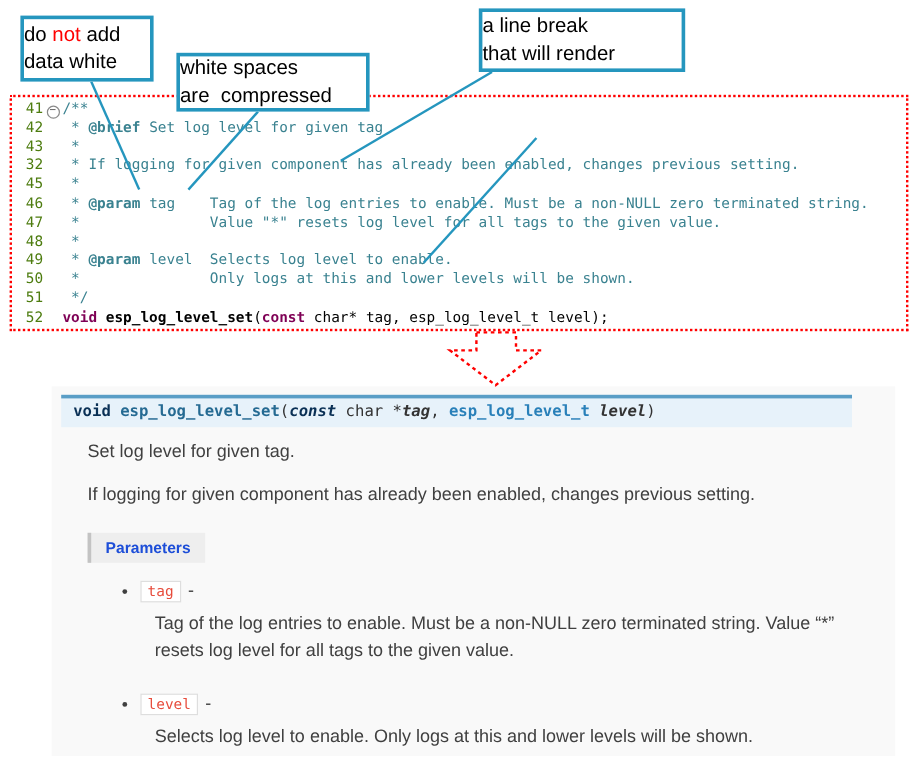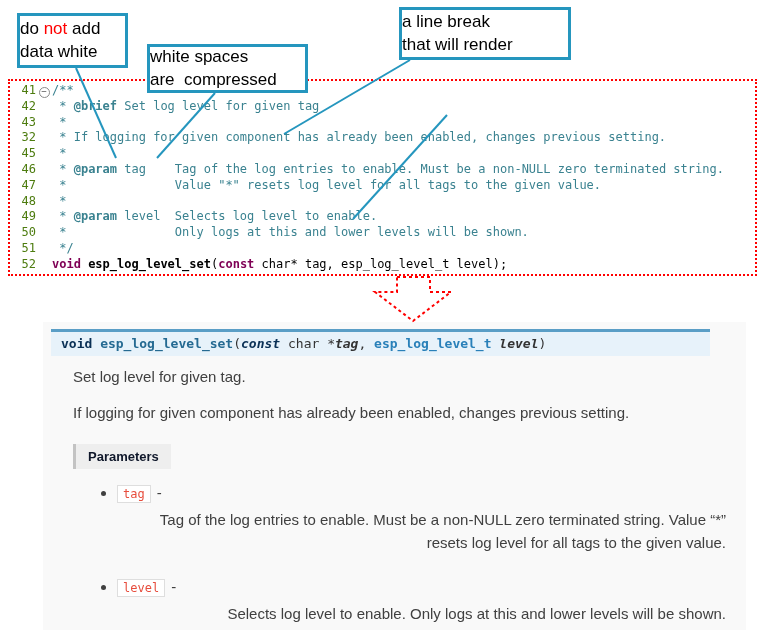--- a/index.html
+++ b/index.html
@@ -48,27 +48,27 @@
   .g-name  { color:#256a92; font-weight:bold; }
   .g-type  { color:#2980b9; font-weight:bold; }
   .g-param { color:#333; font-weight:bold; font-style:italic; }
   .g-pl    { color:#333; }
 
   .docs-body { padding:0 20px 0 30px; font-size:15px; }
   .p1 { margin:12px 0 0 0; }
   .p2 { margin:19px 0 0 0; }
   .params-label { display:inline-block; margin:23px 0 0 0; background:#eeeeee;
                   border-left:3px solid #c3c3c3; padding:5px 12px; font-weight:bold;
-                  font-size:13px; color:#0f172a; }
+                  font-size:13px; color:#1d4ed8; }
   ul.params { margin:15px 0 0 0; padding:0 0 0 44px; list-style:disc; }
   ul.params li { margin:0 0 24px 0; }
   .chip { font-family:"DejaVu Sans Mono", monospace; font-size:12px; color:#e74c3c;
           background:#fff; border:1px solid #dedede; padding:1px 5px; }
   .dash { margin-left:6px; }
-  .li-desc { margin:8px 0 0 12px; line-height:1.5; max-width:612px;text-align:right; }
+  .li-desc { margin:8px 0 0 12px; line-height:1.5; max-width:612px; }
 </style>
 </head>
 <body>
 
 <div class="stage">
 
   <div class="code-box">
     <div id="code-lines">
         <div class="code-line">
           <span class="lnum">41</span>

